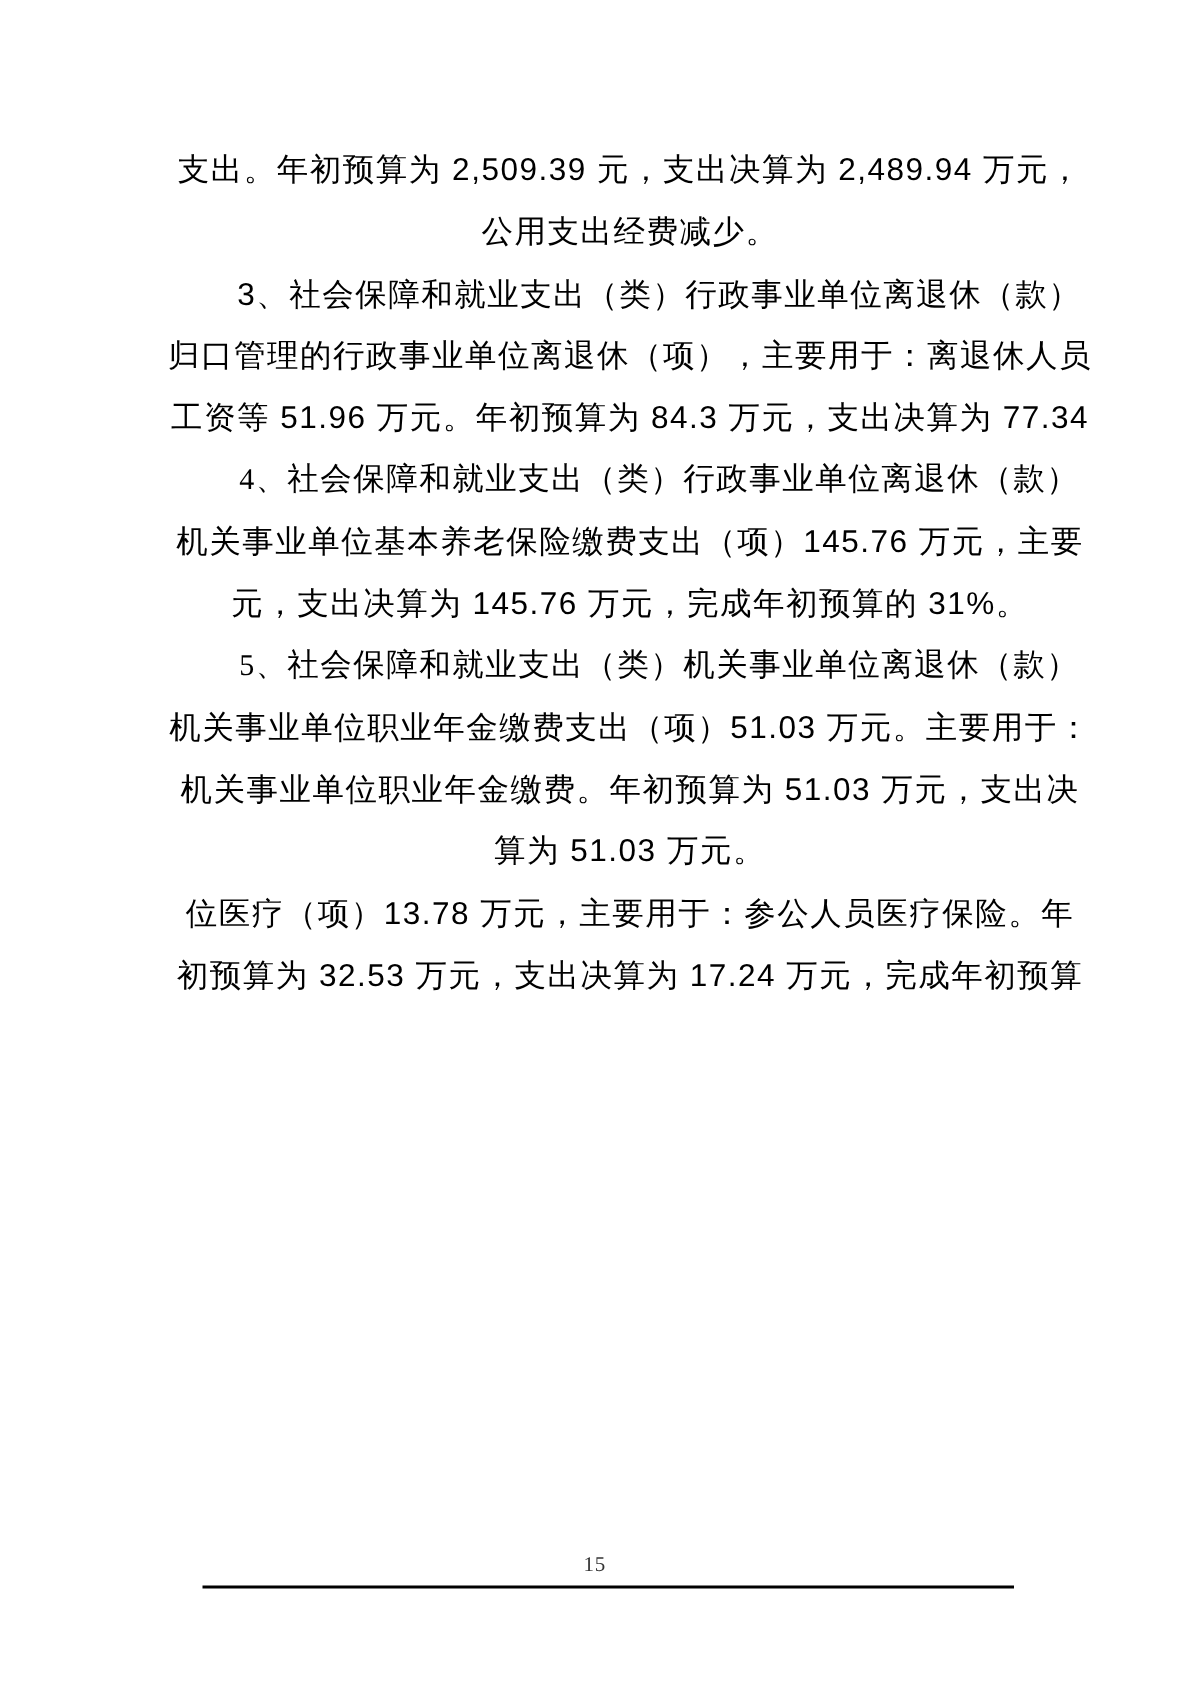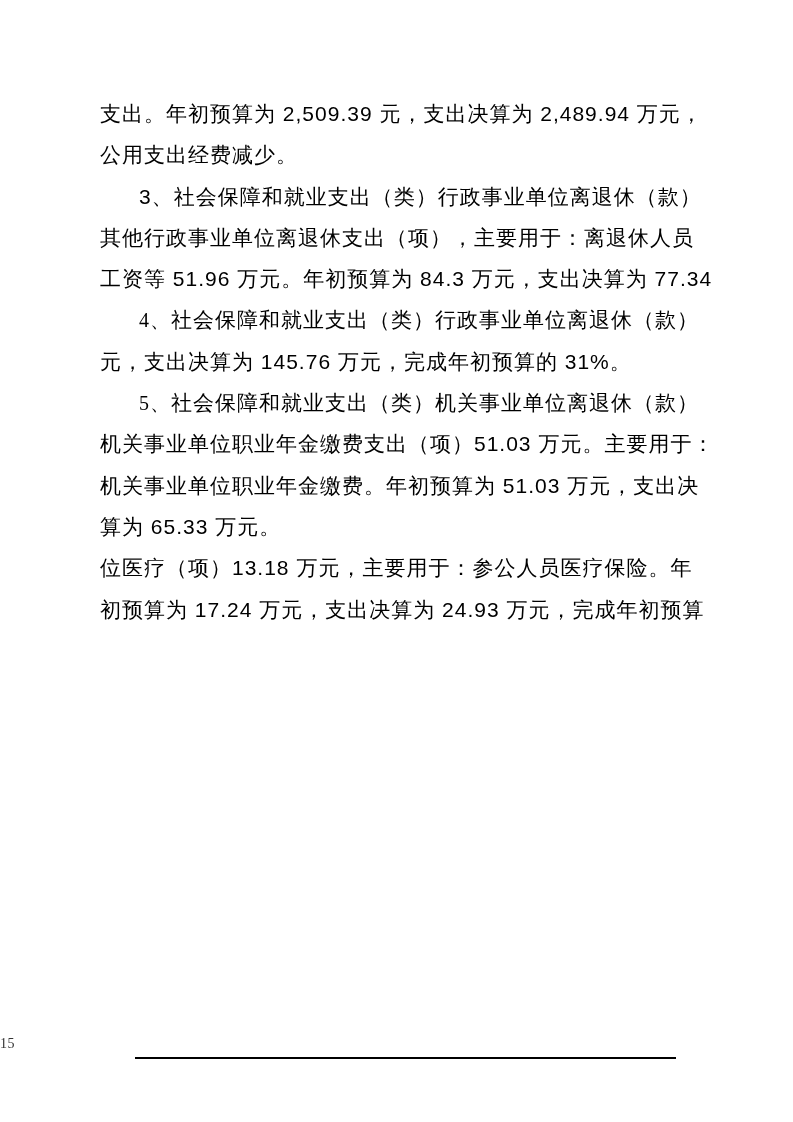--- a/index.html
+++ b/index.html
@@ -21,20 +21,21 @@
   .content {
     position: absolute;
     left: 100px;
     top: 93px;
     width: 640px;
     color: #000000;
   }
   .para {
     margin: 0;
     padding: 0;
+    text-align: center;
   }
   .line {
     height: 41.3px;
     line-height: 41.3px;
     font-size: 21px;
     letter-spacing: 1px;
     white-space: nowrap;
     color: #000000;
   }
   .line.indent {
@@ -45,21 +46,21 @@
   }
   .num.serif {
     font-family: "Liberation Serif", serif;
     font-size: 20px;
   }
   .footer-number {
     position: absolute;
     top: 1036px;
     left: 0;
     width: 100%;
-    text-align: left;
+    text-align: center;
     font-family: "Liberation Serif", serif;
     font-size: 14px;
     color: #333333;
     letter-spacing: 0.5px;
   }
   .footer-rule {
     position: absolute;
     top: 1057px;
     left: 135px;
     width: 541px;
@@ -71,33 +72,34 @@
 <body style="background: rgb(255, 255, 255);">
 
 <div class="page">
   <div class="content" id="content">
       <div class="para">
         <div class="line">支出。年初预算为 2,509.39 元，支出决算为 2,489.94 万元，</div>
         <div class="line">公用支出经费减少。</div>
       </div>
       <div class="para">
         <div class="line indent"><span class="num">3、</span><span>社会保障和就业支出（类）行政事业单位离退休（款）</span></div>
-        <div class="line">其他行政事业单位离退休支出（项），主要用于：离退休人员</div>
+        <div class="line">归口管理的行政事业单位离退休（项），主要用于：离退休人员</div>
         <div class="line">工资等 51.96 万元。年初预算为 84.3 万元，支出决算为 77.34</div>
       </div>
       <div class="para">
         <div class="line indent"><span class="num serif">4、</span><span>社会保障和就业支出（类）行政事业单位离退休（款）</span></div>
+        <div class="line">机关事业单位基本养老保险缴费支出（项）145.76 万元，主要</div>
         <div class="line">元，支出决算为 145.76 万元，完成年初预算的 31%。</div>
       </div>
       <div class="para">
         <div class="line indent"><span class="num serif">5、</span><span>社会保障和就业支出（类）机关事业单位离退休（款）</span></div>
         <div class="line">机关事业单位职业年金缴费支出（项）51.03 万元。主要用于：</div>
         <div class="line">机关事业单位职业年金缴费。年初预算为 51.03 万元，支出决</div>
-        <div class="line">算为 65.33 万元。</div>
+        <div class="line">算为 51.03 万元。</div>
       </div>
       <div class="para">
-        <div class="line">位医疗（项）13.18 万元，主要用于：参公人员医疗保险。年</div>
-        <div class="line">初预算为 17.24 万元，支出决算为 24.93 万元，完成年初预算</div>
+        <div class="line">位医疗（项）13.78 万元，主要用于：参公人员医疗保险。年</div>
+        <div class="line">初预算为 32.53 万元，支出决算为 17.24 万元，完成年初预算</div>
       </div>
     </div>
   <div class="footer-number">15</div>
   <div class="footer-rule"></div>
 </div>
 
 </body></html>

